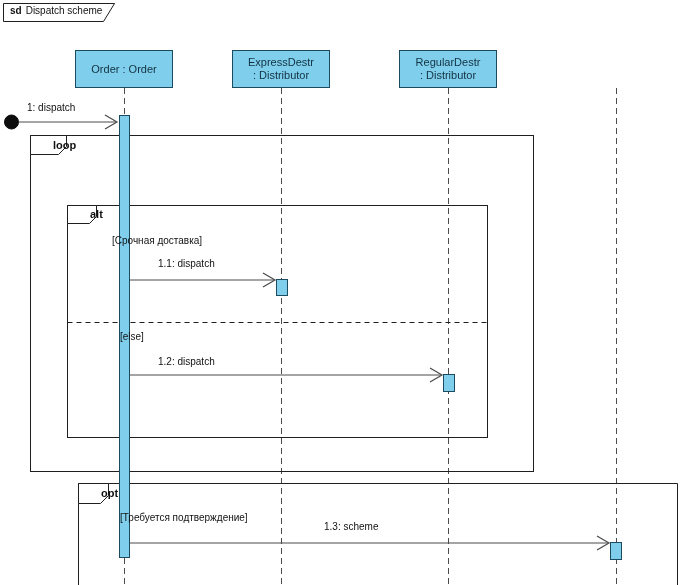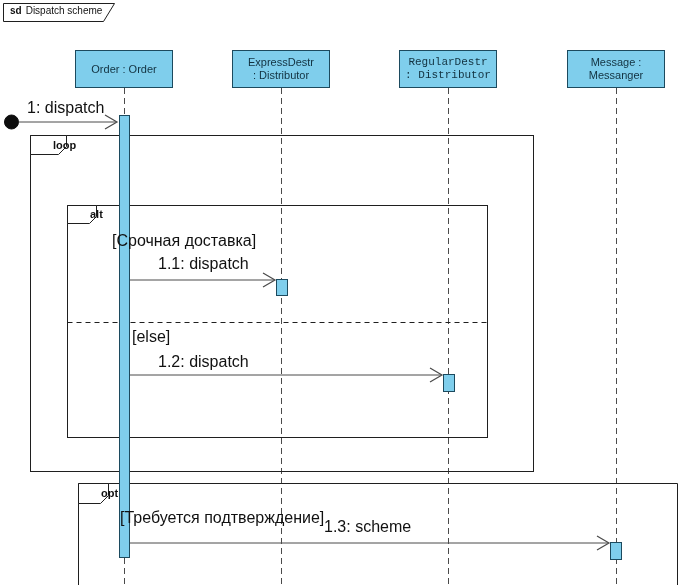--- a/index.html
+++ b/index.html
@@ -25,21 +25,21 @@
   .arrow-head{stroke:var(--line);stroke-width:1.2;fill:none;}
   .found-dot{fill:#0d0d0d;stroke:#0d0d0d;}
 
   
   .head{
     position:absolute;top:50px;width:98px;height:38px;
     background:var(--element-fill);border:1px solid var(--element-border);
     display:flex;flex-direction:column;align-items:center;justify-content:center;
     font-size:11px;line-height:13px;color:#123240;text-align:center;
   }
-  .lbl{position:absolute;font-size:16px;color:var(--text);white-space:nowrap;line-height:13px;}
+  .lbl{position:absolute;font-size:10px;color:var(--text);white-space:nowrap;line-height:13px;}
   .op{position:absolute;font-size:11px;font-weight:bold;color:var(--text);white-space:nowrap;line-height:12px;padding-left:16px;}
   .tab-text{position:absolute;left:10px;top:5px;font-size:10px;color:var(--text);white-space:nowrap;}
   .tab-text .kw{font-weight:bold;}
   .tab-text .nm{margin-left:4px;}
 </style>
 </head>
 <body>
 
 <div class="canvas">
 
@@ -91,35 +91,31 @@
     <span class="kw">sd</span><span class="nm">Dispatch scheme</span>
   </div>
 
   <div class="head" style="left:75px;">
     <span>Order : Order</span>
   </div>
   <div class="head" style="left:232px;">
     <span>ExpressDestr</span>
     <span>: Distributor</span>
   </div>
-  <div class="head" style="left:399px;font-family:Liberation Mono, monospace;">
+  <div class="head" style="left:399px;">
     <span>RegularDestr</span>
     <span>: Distributor</span>
-  </div>
-  <div class="head" style="left:567px;">
-    <span>Message :</span>
-    <span>Messanger</span>
   </div>
 
   <div class="op" style="left:37px;top:139px;">loop</div>
   <div class="op" style="left:74px;top:208px;">alt</div>
   <div class="op" style="left:85px;top:487px;">opt</div>
 
   <div class="lbl" style="left:112px;top:234px;">[Срочная доставка]</div>
-  <div class="lbl" style="left:125px;top:330px;padding-left:7px;">[else]</div>
+  <div class="lbl" style="left:113px;top:330px;padding-left:7px;">[else]</div>
   <div class="lbl" style="left:120px;top:511px;">[Требуется подтверждение]</div>
 
   <div class="lbl" style="left:27px;top:101px;">1: dispatch</div>
   <div class="lbl" style="left:158px;top:257px;">1.1: dispatch</div>
   <div class="lbl" style="left:158px;top:355px;">1.2: dispatch</div>
   <div class="lbl" style="left:324px;top:520px;">1.3: scheme</div>
 
 </div>
 
 </body></html>

